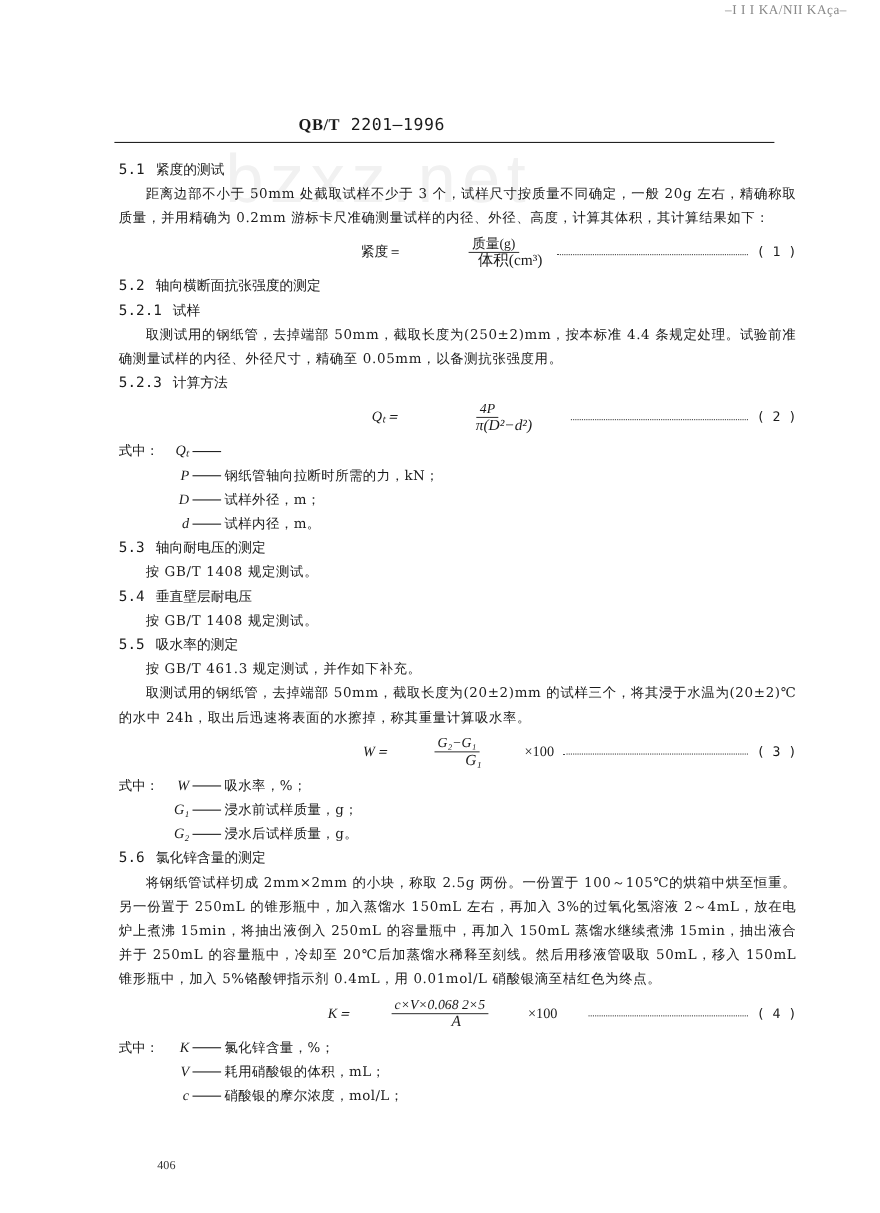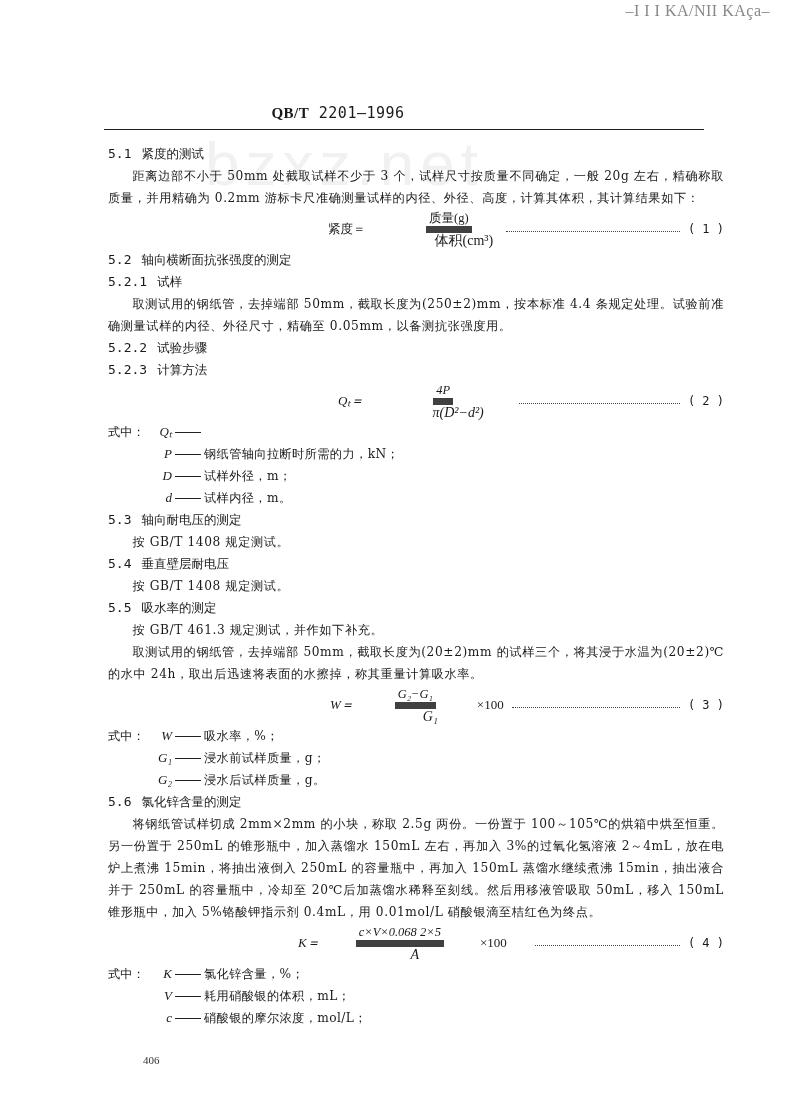--- a/index.html
+++ b/index.html
@@ -3,21 +3,21 @@
   <meta charset="utf-8">
   <style>
     html, body { margin: 0; padding: 0; background: #ffffff; }
     body {
       width: 800px; height: 1103px; position: relative; overflow: hidden;
       font-family: "DejaVu Serif", "Liberation Serif", serif;
       color: #1a1a1a;
     }
     .scan-mark {
       position: absolute; top: 2px; right: 30px;
-      font-family: "Liberation Serif", serif; font-size: 16px; color: #888;
+      font-family: "Liberation Serif", serif; font-size: 12px; color: #888;
       letter-spacing: 0.5px;
     }
     .watermark {
       position: absolute; top: 128px; left: 205px;
       font-family: "Liberation Sans", sans-serif; font-weight: normal;
       font-size: 62px; color: #f1f1f1; letter-spacing: 6px;
       z-index: 0; pointer-events: none;
     }
     .doc-header {
       position: absolute; top: 104px; left: 0; width: 676px; text-align: center;
@@ -36,21 +36,21 @@
       font-family: "DejaVu Sans", sans-serif; font-size: 12.5px; height: 22px; line-height: 22px;
     }
     .sec .num { font-family: "DejaVu Sans Mono", monospace; font-size: 13px; margin-right: 10px; }
     .para { text-indent: 2em; text-align: justify; text-align-last: left; letter-spacing: 0.6px; }
     .formula {
       position: relative; height: 40px; display: flex; align-items: center;
       font-family: "Liberation Serif", serif; font-size: 13px;
     }
     .formula .expr { display: flex; align-items: center; white-space: nowrap; gap: 34px; }
     .frac { display: inline-flex; flex-direction: column; align-items: center; margin: 0 2px; vertical-align: middle; }
-    .frac .num-part { border-bottom: 7px solid #404040; padding: 0 3px; line-height: 16px; font-size: 12.5px; }
+    .frac .num-part { border-bottom: 1px solid #404040; padding: 0 3px; line-height: 16px; font-size: 12.5px; }
     .frac .den-part { padding: 0 3px; line-height: 16px; font-size: 14px; margin-left: 30px; }
     .formula .leader {
       flex: 1; border-bottom: 1.5px dotted #444; margin: 0 8px; height: 0; position: relative; top: 2px;
     }
     .formula .eqno { font-family: "DejaVu Sans Mono", monospace; font-size: 12px; white-space: pre; }
     .where-list { line-height: 22px; }
     .where-row { display: flex; align-items: center; height: 22px; }
     .where-row .lead { width: 42px; white-space: nowrap; }
     .where-row .sym { font-family: "Liberation Serif", serif; font-style: italic; font-size: 13px; width: 22px; text-align: right; }
     .where-row .dash { display: inline-block; width: 26px; border-top: 1px solid #222; margin: 0 3px; }
@@ -93,23 +93,20 @@
 
   <div class="sec">
     <span class="num">5.2</span><span>轴向横断面抗张强度的测定</span>
   </div>
 
   <div class="sec">
     <span class="num">5.2.1</span><span>试样</span>
   </div>
   <div class="para">取测试用的钢纸管，去掉端部 50mm，截取长度为(250±2)mm，按本标准 4.4 条规定处理。试验前准确测量试样的内径、外径尺寸，精确至 0.05mm，以备测抗张强度用。</div>
 
-  <div class="sec">
-    <span class="num">5.2.2</span><span>试验步骤</span>
-  </div>
 
   <div class="sec">
     <span class="num">5.2.3</span><span>计算方法</span>
   </div>
   <div class="formula" style="padding-left:230px;">
     <span class="expr">
       <span class="i">Qₜ＝</span>
       <span class="frac">
         <span class="num-part i">4P</span>
         <span class="den-part i">π(D²−d²)</span>

